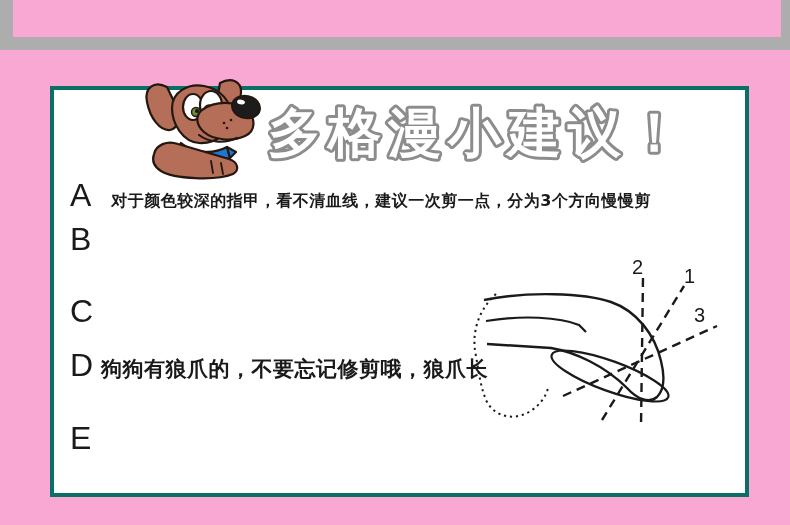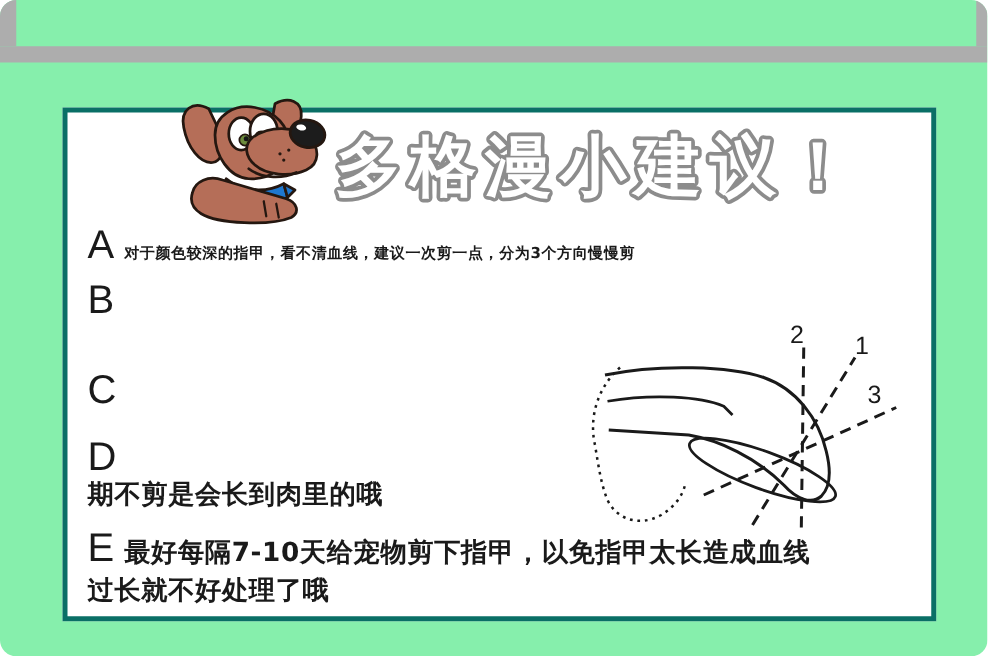--- a/index.html
+++ b/index.html
@@ -1,22 +1,21 @@
 <!DOCTYPE html>
 <html><head>
 <meta charset="utf-8">
 <style>
   html,body{margin:0;padding:0;background:#ffffff;}
   .page{
     position:relative;
     width:790px;height:525px;
-    background:#86efac;
+    background:#f9a8d4;
     overflow:hidden;
     font-family:"DejaVu Sans","Liberation Sans",sans-serif;
-    border-radius:13px;
   }
   
   .corner{position:absolute;top:0;height:37px;background:#adadad;}
   .corner.left{left:0;width:13px;}
   .corner.right{right:0;width:9px;}
   .band{position:absolute;left:0;top:37px;width:790px;height:13px;background:#adadad;}
 
   
   .advice-box{
     position:absolute;left:50px;top:86px;width:699px;height:411px;
@@ -39,21 +38,21 @@
     color:#1a1a1a;font-size:21px;line-height:30px;font-weight:600;
     letter-spacing:0.5px;white-space:nowrap;
   }
   .row .l1{display:flex;align-items:baseline;gap:8px;}
   .row .letter{
     font-family:"Liberation Sans","DejaVu Sans",sans-serif;
     font-size:32px;font-weight:400;letter-spacing:0;color:#1a1a1a;
   }
   .row .l2:empty{display:none;}
   .row-a{top:180px;}
-  .row-a .txt{font-size:12px;}
+  .row-a .txt{font-size:16px;margin-left:12px;}
   .row-b{top:224px;}
   .row-c{top:296px;}
   .row-d{top:350px;}
   .row-e{top:423px;}
 
   
   .diagram-svg{position:absolute;left:460px;top:250px;overflow:visible;}
   .diagram-svg text{
     font-family:"Liberation Sans","DejaVu Sans",sans-serif;
     font-size:20px;fill:#1a1a1a;
@@ -116,30 +115,28 @@
   <div class="row row-c">
     <div class="l1">
       <span class="letter">C</span>
     </div>
 
   </div>
 
   <div class="row row-d">
     <div class="l1">
       <span class="letter">D</span>
+      <span class="txt">狗狗有狼爪的，不要忘记修剪哦，狼爪长</span>
     </div>
-    <div class="l2">期不剪是会长到肉里的哦</div>
   </div>
 
   <div class="row row-e">
     <div class="l1">
       <span class="letter">E</span>
-      <span class="txt">最好每隔7-10天给宠物剪下指甲，以免指甲太长造成血线</span>
     </div>
-    <div class="l2">过长就不好处理了哦</div>
   </div>
 
   <svg class="diagram-svg" width="290" height="180" viewBox="0 0 290 180">
     <g stroke="#1a1a1a" fill="none">
 
       <path stroke-width="2" stroke-dasharray="2.2,3.8" d="M36,44 C18,60 11,84 16,106 C19,124 21,138 26,150 C33,165 51,172 69,162 C79,156 86,147 88,138"></path>
 
       <path stroke-width="2.4" d="M24,50 C68,41 124,43 151,52 C177,61 195,85 201,111 C205,127 204,140 197,147 C189,154 177,149 167,138 C145,116 115,102 91,98 L27,94"></path>
 
       <path stroke-width="2.2" d="M26,71 C62,65 100,67 119,75 L126,82"></path>

